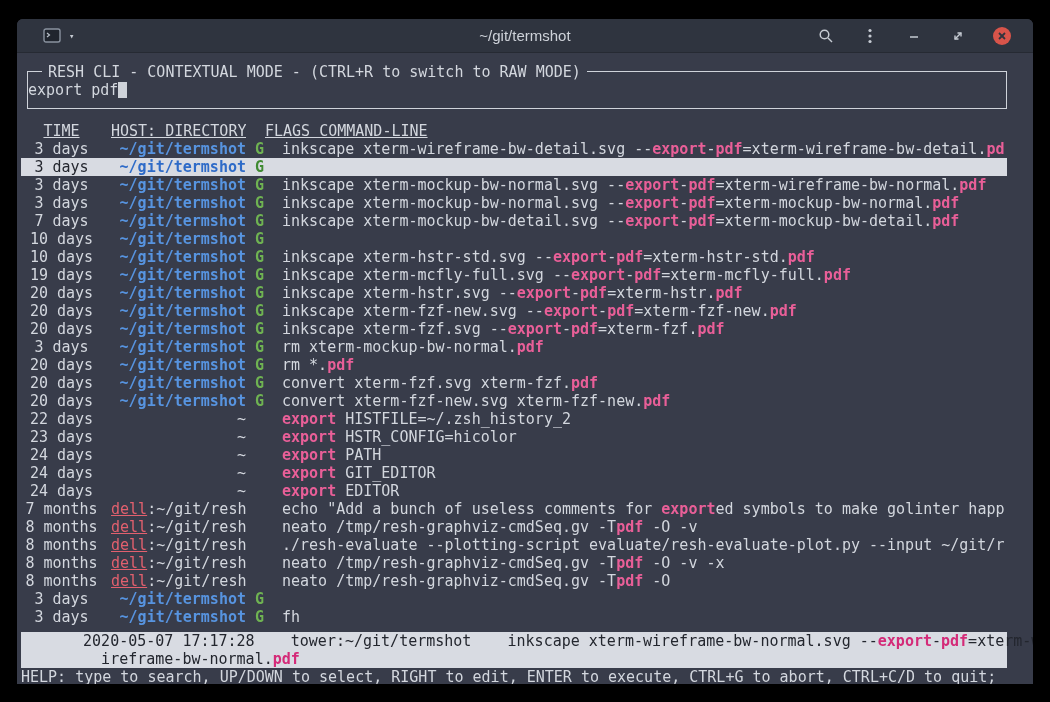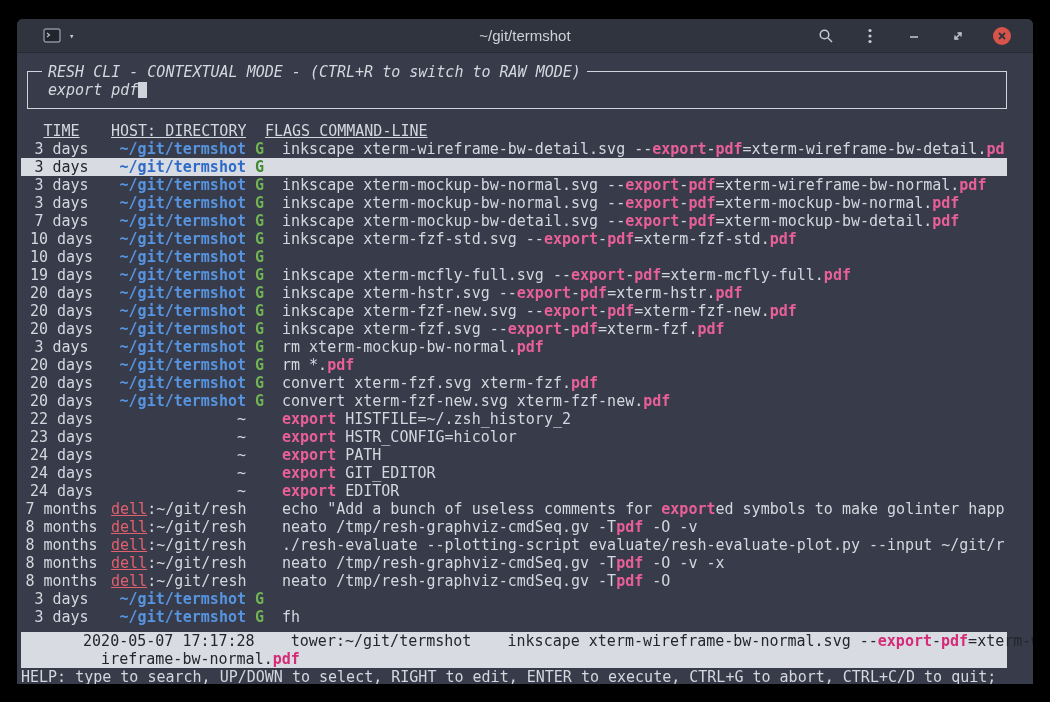--- a/index.html
+++ b/index.html
@@ -28,21 +28,21 @@
   .caret { color:var(--icon); font-size:9px; }
   .close-btn { width:18px; height:18px; border-radius:50%; background:var(--close);
                display:flex; align-items:center; justify-content:center; }
 
   
   .term { position:absolute; top:35px; left:0; right:0; bottom:0;
           padding:7px 26px 12px 4px; font-size:15px; line-height:18px; color:var(--fg); }
 
   
   .search-box { position:relative; border:1px solid var(--border); margin:10px 0 3px 6px;
-                padding:9px 20px;font-style:italic; }
+                padding:9px 0; }
   .search-legend { position:absolute; top:-9px; left:14px; background:var(--bg);
                    padding:0 6px; white-space:pre; }
   .query-line { white-space:pre; height:18px; }
   .cursor { display:inline-block; width:9px; height:16px; background:#cfd3da;
             vertical-align:-3px; }
 
   
   .hdr { display:flex; margin-top:13px; height:18px; }
   .hdr span { text-decoration:underline; }
   .rows {}
@@ -159,26 +159,26 @@
         <div class="row">
           <div class="col c-time"><span>7 days</span></div>
           <div class="col c-host"><span class="dir">~/git/termshot</span></div>
           <div class="col c-flags"><span>G</span></div>
           <div class="col c-cmd"><span>inkscape xterm-mockup-bw-detail.svg --</span><span class="match">export</span><span>-</span><span class="match">pdf</span><span>=xterm-mockup-bw-detail.</span><span class="match">pdf</span></div>
         </div>
         <div class="row">
           <div class="col c-time"><span>10 days</span></div>
           <div class="col c-host"><span class="dir">~/git/termshot</span></div>
           <div class="col c-flags"><span>G</span></div>
-          <div class="col c-cmd"><span>inkscape xterm-fzf-std.svg --</span><span class="match">export</span><span>-</span><span class="match">pdf</span><span>=xterm-fzf-std.</span><span class="match">pdf</span></div>
         </div>
         <div class="row">
           <div class="col c-time"><span>10 days</span></div>
           <div class="col c-host"><span class="dir">~/git/termshot</span></div>
           <div class="col c-flags"><span>G</span></div>
+          <div class="col c-cmd"><span>inkscape xterm-hstr-std.svg --</span><span class="match">export</span><span>-</span><span class="match">pdf</span><span>=xterm-hstr-std.</span><span class="match">pdf</span></div>
         </div>
         <div class="row">
           <div class="col c-time"><span>19 days</span></div>
           <div class="col c-host"><span class="dir">~/git/termshot</span></div>
           <div class="col c-flags"><span>G</span></div>
           <div class="col c-cmd"><span>inkscape xterm-mcfly-full.svg --</span><span class="match">export</span><span>-</span><span class="match">pdf</span><span>=xterm-mcfly-full.</span><span class="match">pdf</span></div>
         </div>
         <div class="row">
           <div class="col c-time"><span>20 days</span></div>
           <div class="col c-host"><span class="dir">~/git/termshot</span></div>

